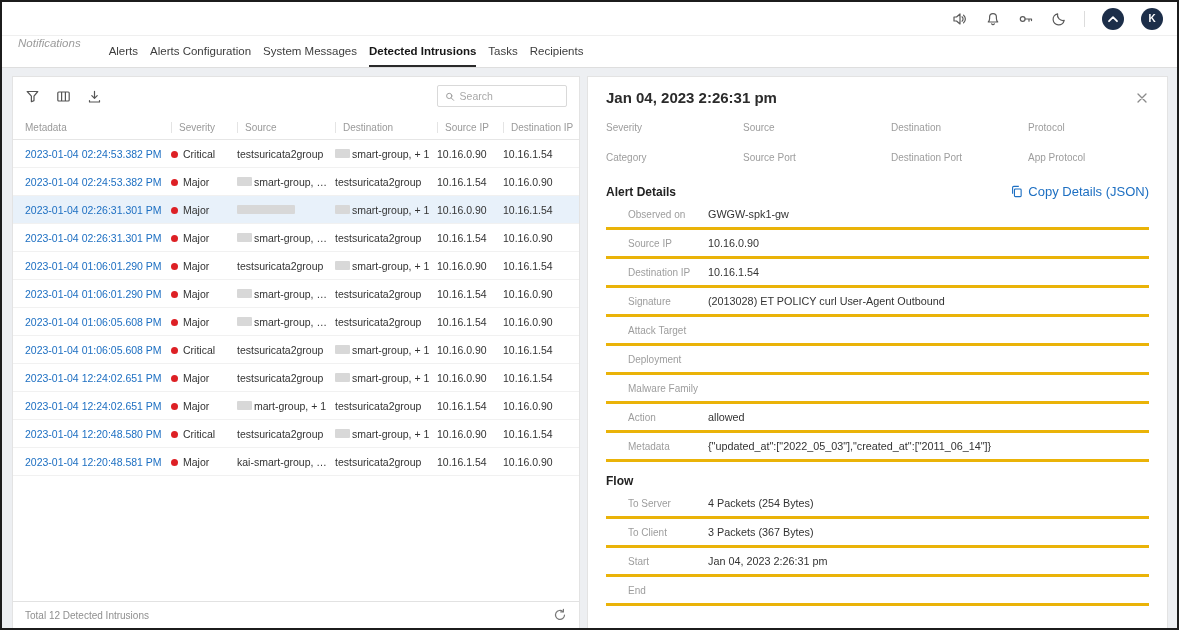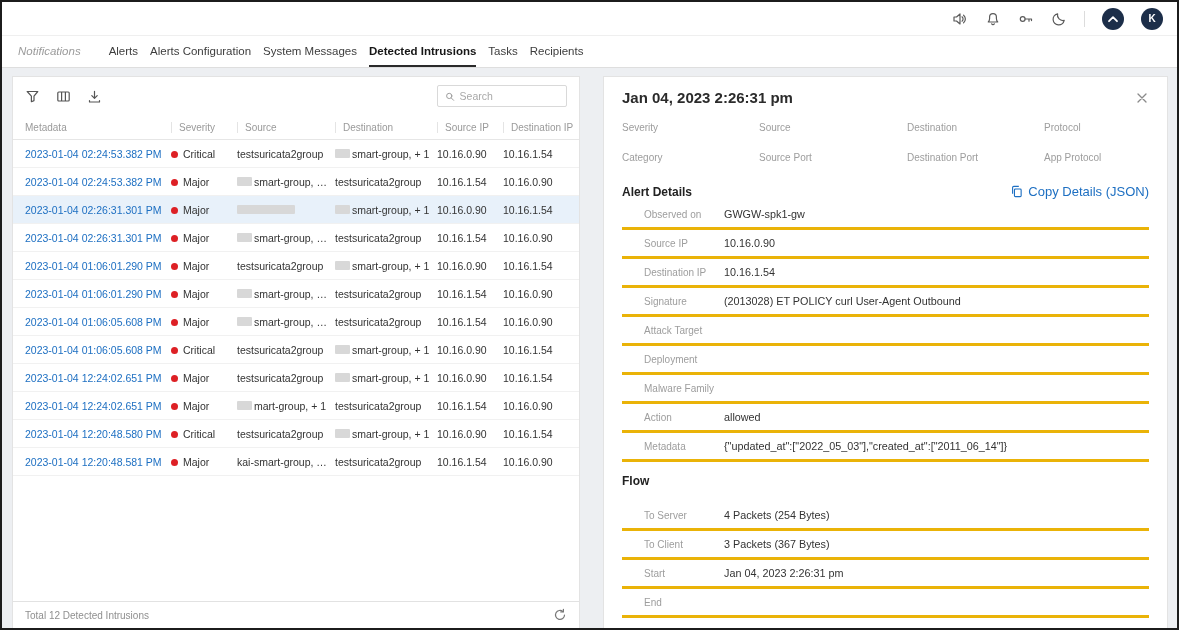--- a/index.html
+++ b/index.html
@@ -11,27 +11,27 @@
   .topbar{height:34px;background:#fff;display:flex;align-items:center;justify-content:flex-end;
     gap:17px;padding:0 14px;border-bottom:1px solid #efefef;flex:0 0 auto}
   .ic{display:inline-flex;align-items:center;justify-content:center;color:#5a5a5a;cursor:pointer}
   .tb-divider{width:1px;height:16px;background:#dcdcdc}
   .circle{width:22px;height:22px;border-radius:50%;background:#1c2e49;color:#fff;display:flex;
     align-items:center;justify-content:center;font-size:10px;font-weight:700;cursor:pointer}
 
   
   .tabsbar{height:32px;background:#fff;display:flex;align-items:flex-end;gap:28px;
     padding:0 16px;border-bottom:1px solid #dedede;flex:0 0 auto}
-  .section-label{font-size:11.5px;color:#9b9b9b;font-style:italic;padding-bottom:10px}
+  .section-label{font-size:11.5px;color:#9b9b9b;font-style:italic;padding-bottom:18px}
   .tablist{display:flex;gap:12px;}
   .tab{font-size:11.5px;color:#3d3d3d;padding-bottom:8px;border-bottom:2px solid transparent;cursor:pointer;white-space:nowrap}
   .tab.active{font-weight:700;color:#161616;border-bottom-color:#2a2a2a}
 
   
-  .content{flex:1;min-height:0;background:#edeff2;display:flex;gap:23px;padding:8px 9px 0 10px;overflow:hidden}
+  .content{flex:1;min-height:0;background:#edeff2;display:flex;gap:7px;padding:8px 9px 0 10px;overflow:hidden}
   .panel{background:#fff;border:1px solid #e3e3e3;border-bottom:none}
 
   
   .left{width:568px;flex:0 0 auto;display:flex;flex-direction:column;min-height:0}
   .toolbar{height:38px;display:flex;align-items:center;gap:16px;padding:0 12px;flex:0 0 auto}
   .toolbar .spacer{flex:1}
   .search{width:130px;height:22px;border:1px solid #d9d9d9;border-radius:2px;display:flex;
     align-items:center;gap:5px;padding:0 7px;background:#fff}
   .search input{border:none;outline:none;width:100%;font-size:10.5px;color:#444;font-family:inherit;background:transparent}
   .search input::placeholder{color:#a8a8a8}
@@ -57,21 +57,21 @@
   .detail-head{display:flex;justify-content:space-between;align-items:center;flex:0 0 auto}
   .detail-title{font-size:15px;font-weight:700;color:#2b2b2b}
   .summary{display:grid;grid-template-columns:137px 148px 137px 1fr;row-gap:14px;margin-top:16px;flex:0 0 auto}
   .fld .lbl{font-size:10px;color:#9d9d9d;margin-bottom:5px}
   .section{display:flex;justify-content:space-between;align-items:center;margin-top:16px;margin-bottom:2px;flex:0 0 auto}
   .section h3,.flow-h{font-size:12px;font-weight:700;color:#222}
   .copy{display:flex;align-items:center;gap:5px;font-size:13px;color:#1d6fc2;cursor:pointer;font-weight:400}
   .kv{display:flex;align-items:center;min-height:29px;border-bottom:3px solid #eab308;padding-left:22px}
   .kv .klbl{width:80px;flex:0 0 auto;font-size:10px;color:#9d9d9d}
   .kv .kval{font-size:10.8px;color:#333;white-space:nowrap;overflow:hidden;text-overflow:ellipsis}
-  .flow-h{margin-top:12px;margin-bottom:14px;flex:0 0 auto}
+  .flow-h{margin-top:12px;margin-bottom:2px;flex:0 0 auto}
   svg{display:block}
 </style>
 </head>
 <body>
 
 <div class="frame">
 
   <div class="topbar">
     <span class="ic">
       <svg width="16" height="16" viewBox="0 0 16 16" fill="none" stroke="currentColor" stroke-width="1.2" stroke-linejoin="round">

